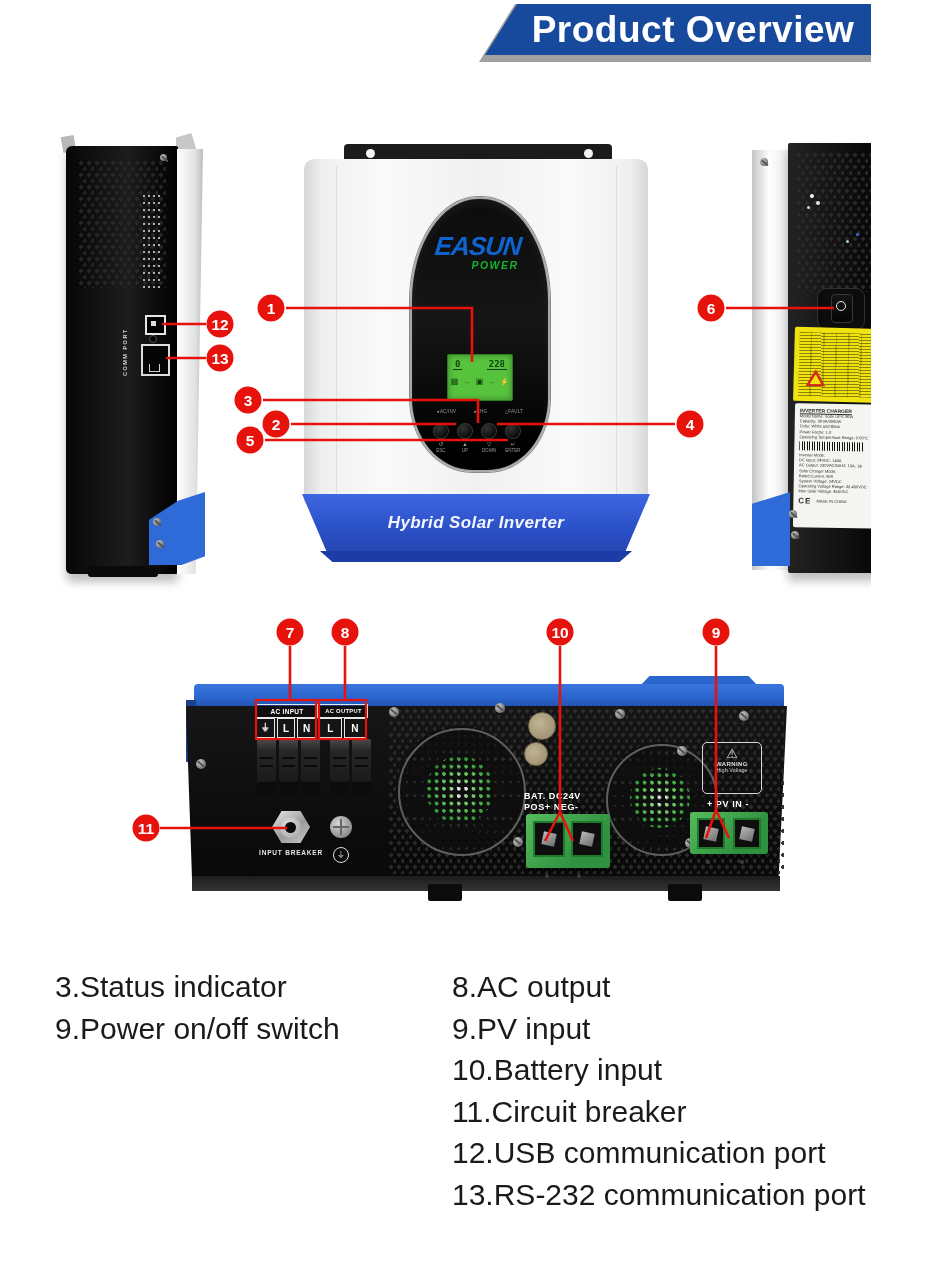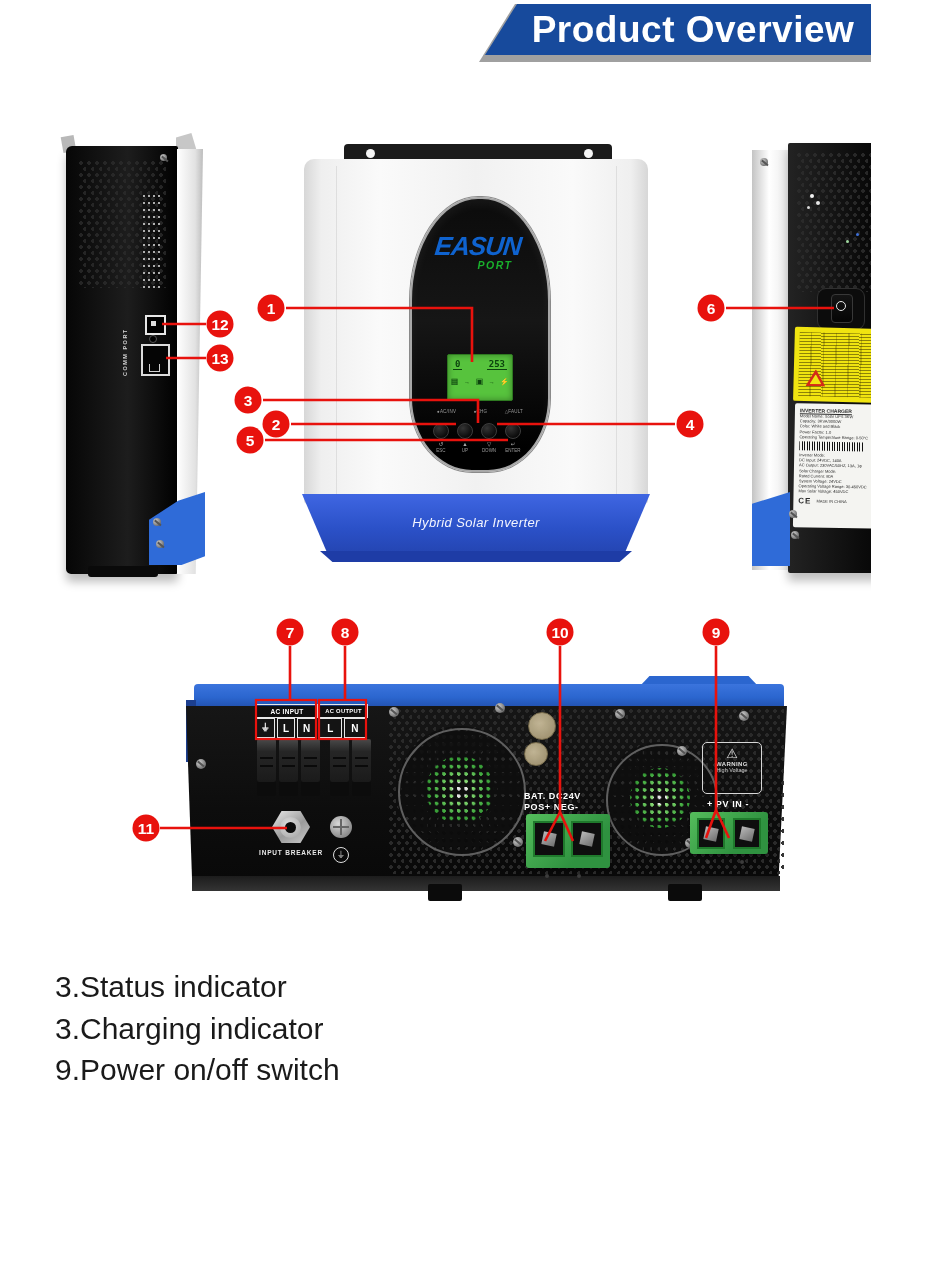--- a/index.html
+++ b/index.html
@@ -72,21 +72,21 @@
     font-size:4.5px;color:#9a9a9a;letter-spacing:.2px;}
   .btn-row{position:absolute;left:430px;top:423px;width:94px;display:flex;justify-content:space-between;}
   .btn-cell{width:22px;text-align:center;}
   .btn-circle{width:14px;height:14px;margin:0 auto;border-radius:50%;border:1px solid #3d3d3d;
     background:radial-gradient(circle at 35% 30%,#343434,#0c0c0c 70%);}
   .btn-sym{display:block;font-size:5.5px;color:#a8a8a8;line-height:7px;margin-top:2px;}
   .btn-label{display:block;font-size:4.5px;color:#9a9a9a;line-height:5px;}
   .fr-band{position:absolute;left:302px;top:494px;width:348px;height:57px;
     background:linear-gradient(180deg,#3f66e2,var(--front_band) 60%,#2546b4);
     clip-path:polygon(0 0,100% 0,93% 100%,7% 100%);display:flex;align-items:center;justify-content:center;}
-  .fr-band span{color:#f3f5ff;font-size:13px;font-weight:normal;font-style:italic;letter-spacing:.4px;}
+  .fr-band span{color:#f3f5ff;font-size:17px;font-weight:bold;font-style:italic;letter-spacing:.4px;}
   .fr-lip{position:absolute;left:320px;top:551px;width:312px;height:11px;background:#1e3ca6;
     clip-path:polygon(0 0,100% 0,96% 100%,4% 100%);}
 
   
   .rt-ear{position:absolute;left:884px;top:127px;width:8px;height:40px;background:#b2b2b2;transform:rotate(13deg);}
   .rt-strip{position:absolute;left:752px;top:150px;width:38px;height:420px;
     background:linear-gradient(90deg,#c4c4c4,#ffffff 45%,#e8e8e8);}
   .rt-body{position:absolute;left:788px;top:143px;width:118px;height:430px;border-radius:2px 6px 5px 2px;
     background:linear-gradient(90deg,#232323,#0a0a0a 65%,#000);box-shadow:0 8px 10px rgba(0,0,0,.25);}
   .rt-perf{position:absolute;left:796px;top:152px;width:102px;height:140px;opacity:.9;}
@@ -213,26 +213,26 @@
 
   <div>
     <div class="fr-bracket"></div>
     <div class="fr-hole" style="left:366px;"></div>
     <div class="fr-hole" style="left:584px;"></div>
     <div class="fr-body"></div>
     <div class="fr-facet" style="left:336px;"></div>
     <div class="fr-facet" style="left:616px;"></div>
     <div class="fr-oval"></div>
     <div class="logo-easun">EASUN</div>
-    <div class="logo-power">PORT</div>
+    <div class="logo-power">POWER</div>
 
     <div class="lcd">
       <div class="lcd-row1">
         <b>0</b>
-        <b>253</b>
+        <b>228</b>
       </div>
       <div class="lcd-icons">
         <span>▦</span>
         <span style="font-size:6px;">→</span>
         <span>▣</span>
         <span style="font-size:6px;">→</span>
         <span style="font-size:7px;">⚡</span>
       </div>
     </div>
 
@@ -394,22 +394,29 @@
     <div class="breaker-hex"></div>
     <div class="breaker-ring"></div>
     <div class="breaker-btn"></div>
     <div class="breaker-label">INPUT BREAKER</div>
     <div class="gnd-screw"></div>
     <div class="gnd-sym">⏚</div>
   </div>
 
   <div class="legend-col" id="legend-left">
       <div>3.Status indicator</div>
-      <div>3.Charging indicator</div>
       <div>9.Power on/off switch</div>
+    </div>
+  <div class="legend-col" id="legend-right">
+      <div>8.AC output</div>
+      <div>9.PV input</div>
+      <div>10.Battery input</div>
+      <div>11.Circuit breaker</div>
+      <div>12.USB communication port</div>
+      <div>13.RS-232 communication port</div>
     </div>
 
   <svg id="callouts" width="950" height="1283" viewBox="0 0 950 1283">
       <g>
         <polyline points="286,308 472,308 472,362" fill="none" stroke="#e8120d" stroke-width="2.6"></polyline>
         <circle cx="271" cy="308" r="13.5" fill="#e8120d"></circle>
         <text x="271" y="313.5" text-anchor="middle" font-family="&quot;Liberation Sans&quot;, sans-serif" font-size="15.5" font-weight="bold" fill="#ffffff">1</text>
       </g>
       <g>
         <polyline points="291,424 456,424" fill="none" stroke="#e8120d" stroke-width="2.6"></polyline>

